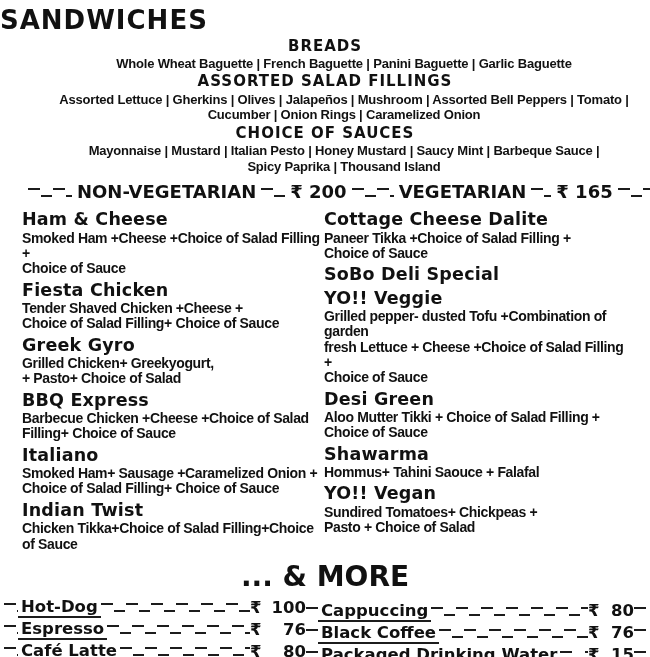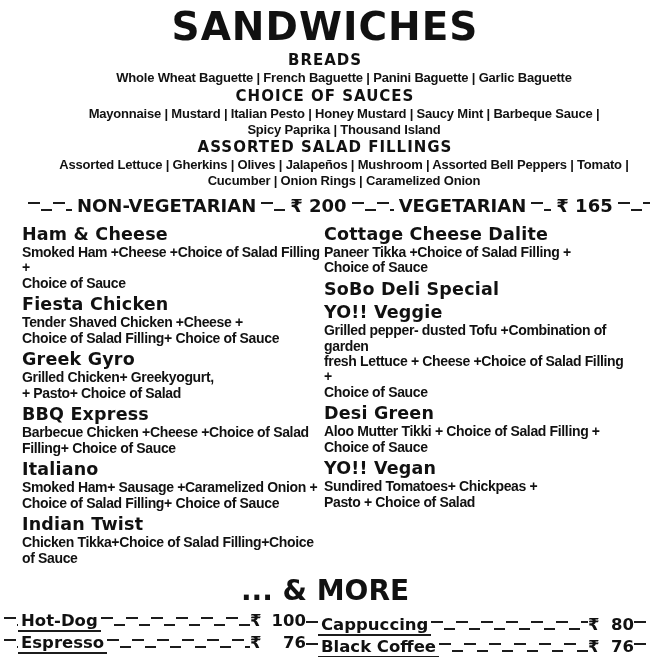--- a/index.html
+++ b/index.html
@@ -8,22 +8,22 @@
     background: #ffffff;
     color: #111111;
     font-family: "Liberation Sans", sans-serif;
     overflow: hidden;
   }
   .page { padding: 4px 0 0 0; }
 
   
   .menu-title {
     font-family: "DejaVu Sans", sans-serif;
-    font-size: 39px; font-weight: 700;
-    text-align: center; letter-spacing: 1px;
+    font-size: 26px; font-weight: 700;
+    text-align: left; letter-spacing: 1px;
     margin: 2px 0 3px 0; line-height: 1.1;
   }
   .intro-heading {
     font-family: "DejaVu Sans", sans-serif;
     font-size: 15px; font-weight: 700;
     text-align: center; letter-spacing: 1px;
     margin: 2px 0 1px 0; line-height: 1.15;
   }
   .intro-line {
     font-family: "Liberation Sans", sans-serif;
@@ -81,21 +81,21 @@
   }
 
   
   .more-heading {
     font-family: "DejaVu Sans", sans-serif;
     font-size: 28px; font-weight: 700;
     text-align: center; margin: 6px 0 4px 0; line-height: 1.1;
   }
   .more-rows { padding: 0 4px; }
   .more-row { display: flex; align-items: center; height: 22px; }
-  .mr-left  { flex: 0 0 302px; display: flex; align-items: flex-start; }
+  .mr-left  { flex: 0 0 302px; display: flex; align-items: center; }
   .mr-right { flex: 1 1 auto;  display: flex; align-items: flex-start; margin-top: 8px; }
   .mr-name {
     font-family: "DejaVu Sans", sans-serif;
     font-size: 16.5px; font-weight: 700;
     white-space: nowrap; padding: 0 3px 0px 3px;
     border-bottom: 2.2px solid #1c1c1c;
     line-height: 1.1;
   }
   .mr-price {
     display: inline-flex; justify-content: space-between;
@@ -120,29 +120,29 @@
 <div class="page">
 
   <div class="menu-title">SANDWICHES</div>
 
   <div>
     <div class="intro-heading">BREADS</div>
     <div class="intro-line">Whole Wheat Baguette | French Baguette | Panini Baguette | Garlic Baguette</div>
   </div>
 
   <div>
+    <div class="intro-heading">ASSORTED SALAD FILLINGS</div>
+    <div class="intro-line">Assorted Lettuce | Gherkins | Olives | Jalapeños | Mushroom | Assorted Bell Peppers | Tomato |</div>
+    <div class="intro-line">Cucumber | Onion Rings | Caramelized Onion</div>
+  </div>
+
+  <div>
     <div class="intro-heading">CHOICE OF SAUCES</div>
     <div class="intro-line">Mayonnaise | Mustard | Italian Pesto | Honey Mustard | Saucy Mint | Barbeque Sauce |</div>
     <div class="intro-line">Spicy Paprika | Thousand Island</div>
-  </div>
-
-  <div>
-    <div class="intro-heading">ASSORTED SALAD FILLINGS</div>
-    <div class="intro-line">Assorted Lettuce | Gherkins | Olives | Jalapeños | Mushroom | Assorted Bell Peppers | Tomato |</div>
-    <div class="intro-line">Cucumber | Onion Rings | Caramelized Onion</div>
   </div>
 
   <div class="col-header-row">
     <span class="dl dl-w44"></span>
     <span class="col-heading">NON-VEGETARIAN</span>
     <span class="dl dl-w24"></span>
     <span class="col-price">₹ 200</span>
     <span class="dl dl-grow13"></span>
     <span class="col-heading">VEGETARIAN</span>
     <span class="dl dl-w20"></span>
@@ -198,20 +198,24 @@
         <div class="item-desc">Grilled pepper- dusted Tofu +Combination of garden
 fresh Lettuce + Cheese +Choice of  Salad Filling +
 Choice of Sauce</div>
       </div>
       <div class="item">
         <div class="item-name">Desi Green</div>
         <div class="item-desc">Aloo Mutter Tikki + Choice of Salad Filling +
 Choice of Sauce</div>
       </div>
       <div class="item">
+        <div class="item-name">Shawarma</div>
+        <div class="item-desc">Hommus+ Tahini Saouce + Falafal</div>
+      </div>
+      <div class="item">
         <div class="item-name">YO!! Vegan</div>
         <div class="item-desc">Sundired Tomatoes+ Chickpeas +
 Pasto + Choice of Salad</div>
       </div>
     </div>
 
   </div>
 
   <div class="more-heading">... &amp; MORE</div>
 

